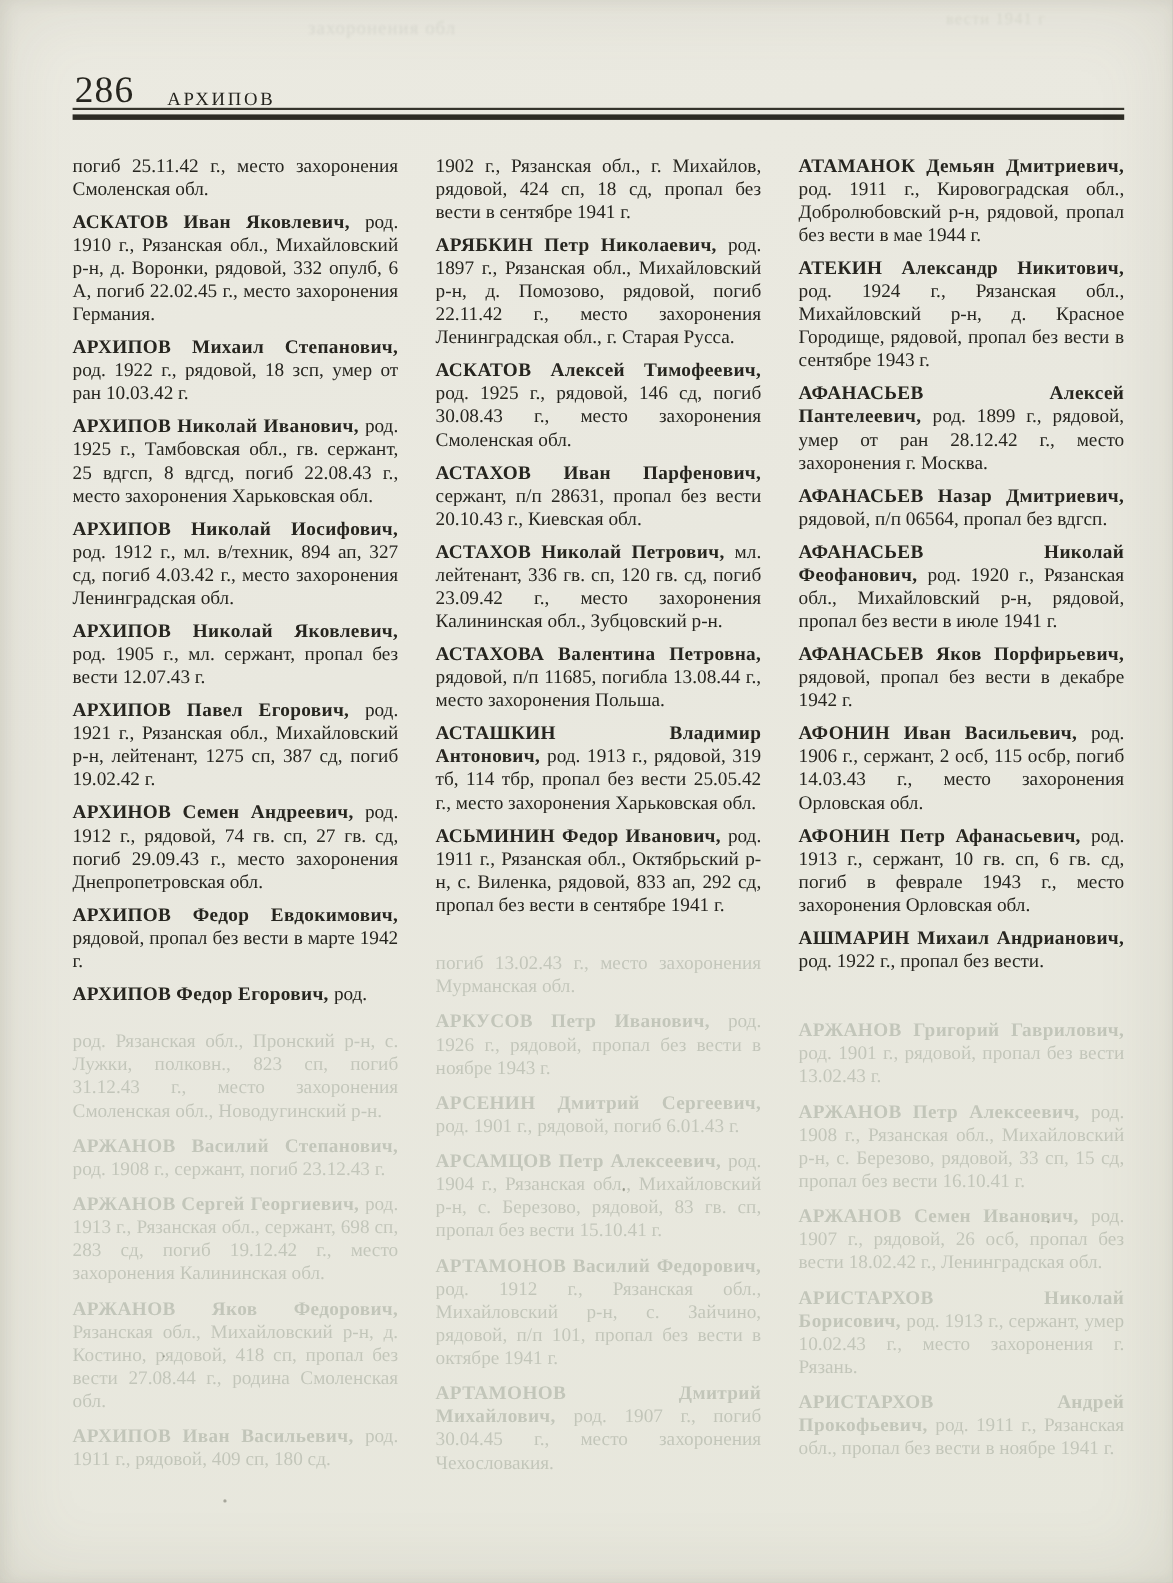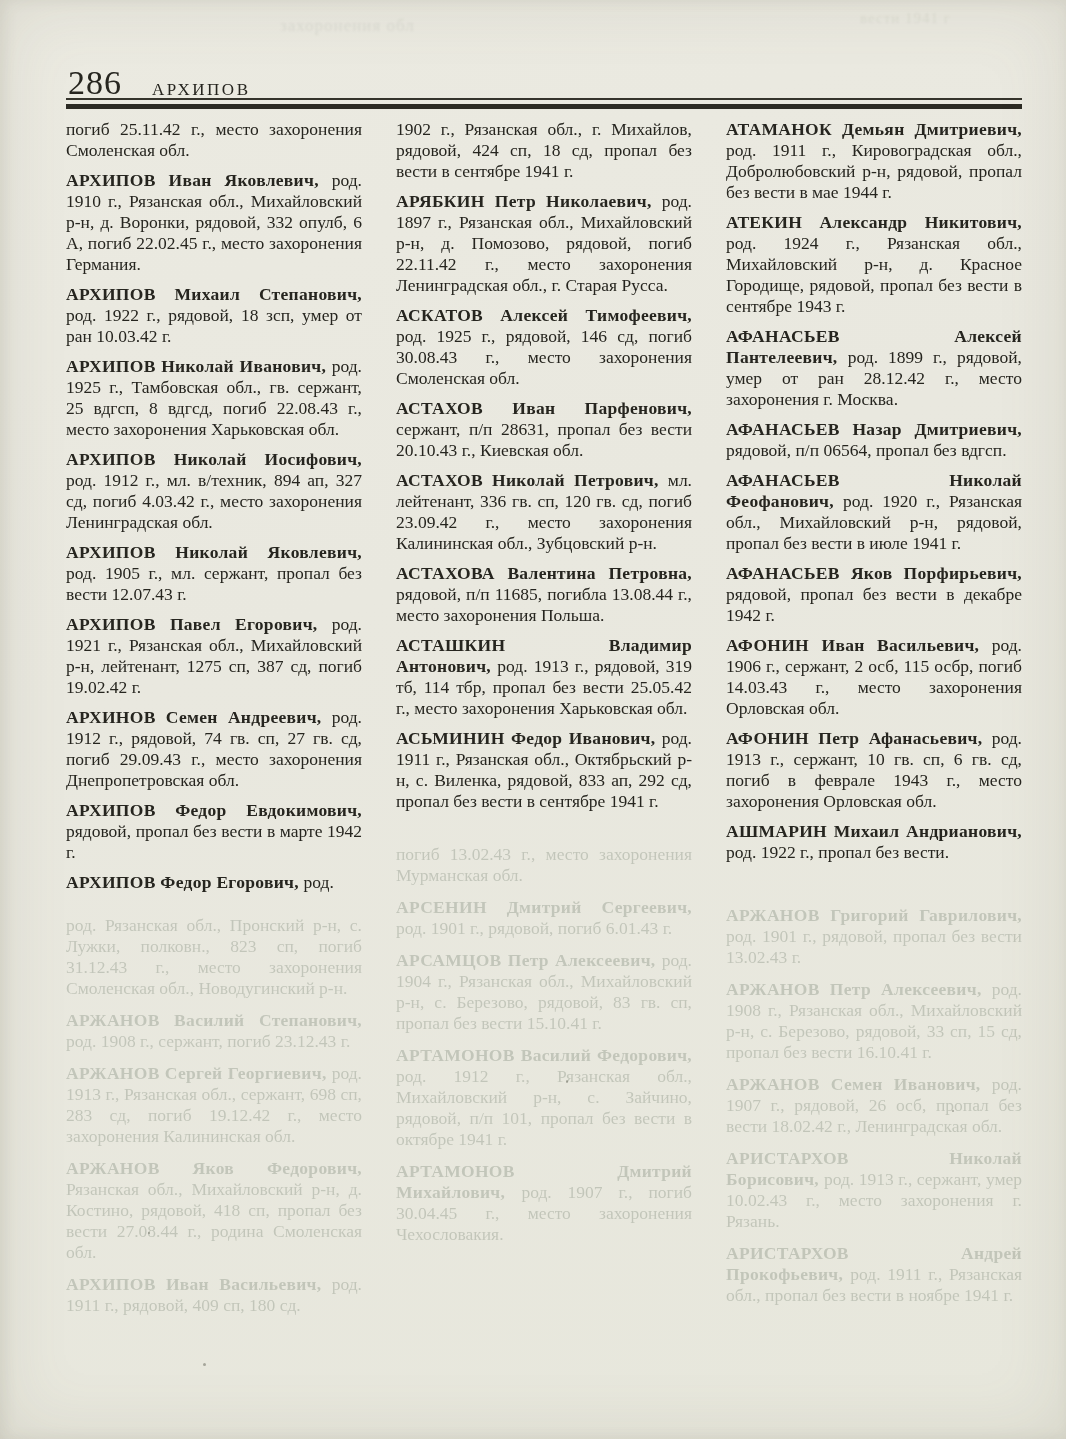--- a/index.html
+++ b/index.html
@@ -23,21 +23,21 @@
     font-size:34px;line-height:1;letter-spacing:1px;
   }
   .runhead{
     position:absolute;left:86px;bottom:4px;
     font-size:17px;line-height:1;letter-spacing:2.5px;
   }
   .rule-thin{position:absolute;left:66px;top:98px;width:956px;height:2px;background:#35342c;}
   .rule-thick{position:absolute;left:66px;top:104px;width:956px;height:5px;background:#2c2b24;}
   
   .columns{
-    position:absolute;left:66px;top:119px;width:956px;
+    position:absolute;left:66px;top:140px;width:956px;
     display:flex;gap:34px;align-items:flex-start;
   }
   .col{width:296px;flex:0 0 296px;}
   .entry{
     margin:0 0 9px 0;
     font-size:17.5px;line-height:21px;
     text-align:justify;
     text-justify:inter-word;
   }
   .entry b{font-weight:bold;letter-spacing:.3px;}
@@ -70,21 +70,21 @@
   <div class="hdr">
     <span class="pagenum">286</span>
     <span class="runhead">АРХИПОВ</span>
   </div>
   <div class="rule-thin"></div>
   <div class="rule-thick"></div>
 
   <main class="columns">
     <div class="col">
         <p class="entry"><span>погиб 25.11.42 г., место захоронения Смоленская обл.</span></p>
-        <p class="entry"><b>АРХИПОВ Иван Яковлевич, </b><span>род. 1910 г., Рязанская обл., Михайловский р-н, д. Воронки, рядовой, 332 опулб, 6 А, погиб 22.02.45 г., место захоронения Германия.</span></p>
+        <p class="entry"><b>АСКАТОВ Иван Яковлевич, </b><span>род. 1910 г., Рязанская обл., Михайловский р-н, д. Воронки, рядовой, 332 опулб, 6 А, погиб 22.02.45 г., место захоронения Германия.</span></p>
         <p class="entry"><b>АРХИПОВ Михаил Степанович, </b><span>род. 1922 г., рядовой, 18 зсп, умер от ран 10.03.42 г.</span></p>
         <p class="entry"><b>АРХИПОВ Николай Иванович, </b><span>род. 1925 г., Тамбовская обл., гв. сержант, 25 вдгсп, 8 вдгсд, погиб 22.08.43 г., место захоронения Харьковская обл.</span></p>
         <p class="entry"><b>АРХИПОВ Николай Иосифович, </b><span>род. 1912 г., мл. в/техник, 894 ап, 327 сд, погиб 4.03.42 г., место захоронения Ленинградская обл.</span></p>
         <p class="entry"><b>АРХИПОВ Николай Яковлевич, </b><span>род. 1905 г., мл. сержант, пропал без вести 12.07.43 г.</span></p>
         <p class="entry"><b>АРХИПОВ Павел Егорович, </b><span>род. 1921 г., Рязанская обл., Михайловский р-н, лейтенант, 1275 сп, 387 сд, погиб 19.02.42 г.</span></p>
         <p class="entry"><b>АРХИНОВ Семен Андреевич, </b><span>род. 1912 г., рядовой, 74 гв. сп, 27 гв. сд, погиб 29.09.43 г., место захоронения Днепропетровская обл.</span></p>
         <p class="entry"><b>АРХИПОВ Федор Евдокимович, </b><span>рядовой, пропал без вести в марте 1942 г.</span></p>
         <p class="entry"><b>АРХИПОВ Федор Егорович, </b><span>род.</span></p>
         <p class="entry ghost ghost-first"><span>род. Рязанская обл., Пронский р-н, с. Лужки, полковн., 823 сп, погиб 31.12.43 г., место захоронения Смоленская обл., Новодугинский р-н.</span></p>
         <p class="entry ghost"><b>АРЖАНОВ Василий Степанович, </b><span>род. 1908 г., сержант, погиб 23.12.43 г.</span></p>
@@ -95,20 +95,21 @@
     <div class="col">
         <p class="entry"><span>1902 г., Рязанская обл., г. Михайлов, рядовой, 424 сп, 18 сд, пропал без вести в сентябре 1941 г.</span></p>
         <p class="entry"><b>АРЯБКИН Петр Николаевич, </b><span>род. 1897 г., Рязанская обл., Михайловский р-н, д. Помозово, рядовой, погиб 22.11.42 г., место захоронения Ленинградская обл., г. Старая Русса.</span></p>
         <p class="entry"><b>АСКАТОВ Алексей Тимофеевич, </b><span>род. 1925 г., рядовой, 146 сд, погиб 30.08.43 г., место захоронения Смоленская обл.</span></p>
         <p class="entry"><b>АСТАХОВ Иван Парфенович, </b><span>сержант, п/п 28631, пропал без вести 20.10.43 г., Киевская обл.</span></p>
         <p class="entry"><b>АСТАХОВ Николай Петрович, </b><span>мл. лейтенант, 336 гв. сп, 120 гв. сд, погиб 23.09.42 г., место захоронения Калининская обл., Зубцовский р-н.</span></p>
         <p class="entry"><b>АСТАХОВА Валентина Петровна, </b><span>рядовой, п/п 11685, погибла 13.08.44 г., место захоронения Польша.</span></p>
         <p class="entry"><b>АСТАШКИН Владимир Антонович, </b><span>род. 1913 г., рядовой, 319 тб, 114 тбр, пропал без вести 25.05.42 г., место захоронения Харьковская обл.</span></p>
         <p class="entry"><b>АСЬМИНИН Федор Иванович, </b><span>род. 1911 г., Рязанская обл., Октябрьский р-н, с. Виленка, рядовой, 833 ап, 292 сд, пропал без вести в сентябре 1941 г.</span></p>
         <p class="entry ghost ghost-first"><span>погиб 13.02.43 г., место захоронения Мурманская обл.</span></p>
+        <p class="entry ghost"><b>АРКУСОВ Петр Иванович, </b><span>род. 1926 г., рядовой, пропал без вести в ноябре 1943 г.</span></p>
         <p class="entry ghost"><b>АРСЕНИН Дмитрий Сергеевич, </b><span>род. 1901 г., рядовой, погиб 6.01.43 г.</span></p>
         <p class="entry ghost"><b>АРСАМЦОВ Петр Алексеевич, </b><span>род. 1904 г., Рязанская обл., Михайловский р-н, с. Березово, рядовой, 83 гв. сп, пропал без вести 15.10.41 г.</span></p>
         <p class="entry ghost"><b>АРТАМОНОВ Василий Федорович, </b><span>род. 1912 г., Рязанская обл., Михайловский р-н, с. Зайчино, рядовой, п/п 101, пропал без вести в октябре 1941 г.</span></p>
         <p class="entry ghost"><b>АРТАМОНОВ Дмитрий Михайлович, </b><span>род. 1907 г., погиб 30.04.45 г., место захоронения Чехословакия.</span></p>
       </div>
     <div class="col">
         <p class="entry"><b>АТАМАНОК Демьян Дмитриевич, </b><span>род. 1911 г., Кировоградская обл., Добролюбовский р-н, рядовой, пропал без вести в мае 1944 г.</span></p>
         <p class="entry"><b>АТЕКИН Александр Никитович, </b><span>род. 1924 г., Рязанская обл., Михайловский р-н, д. Красное Городище, рядовой, пропал без вести в сентябре 1943 г.</span></p>
         <p class="entry"><b>АФАНАСЬЕВ Алексей Пантелеевич, </b><span>род. 1899 г., рядовой, умер от ран 28.12.42 г., место захоронения г. Москва.</span></p>
         <p class="entry"><b>АФАНАСЬЕВ Назар Дмитриевич, </b><span>рядовой, п/п 06564, пропал без вдгсп.</span></p>

